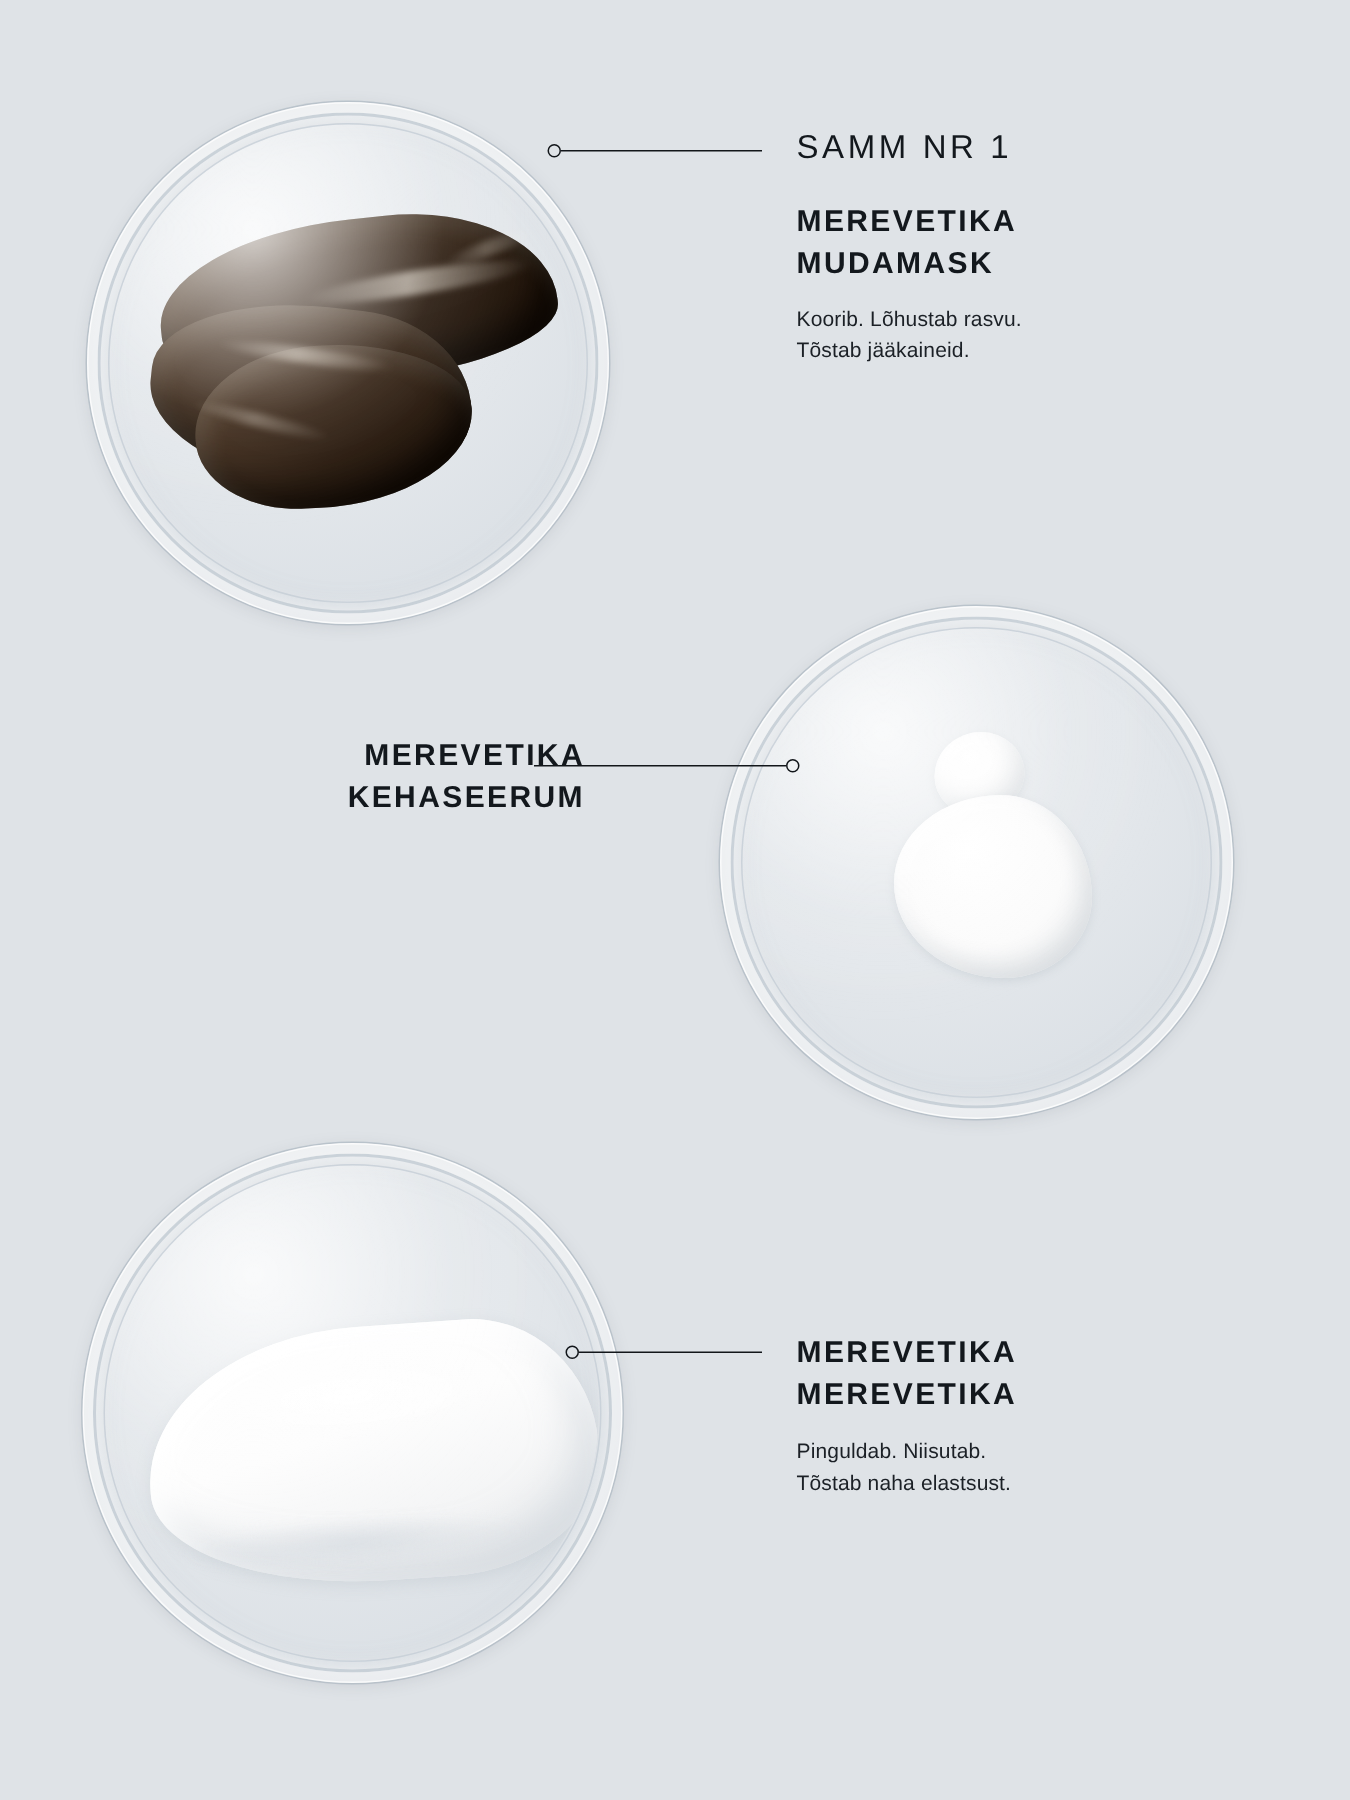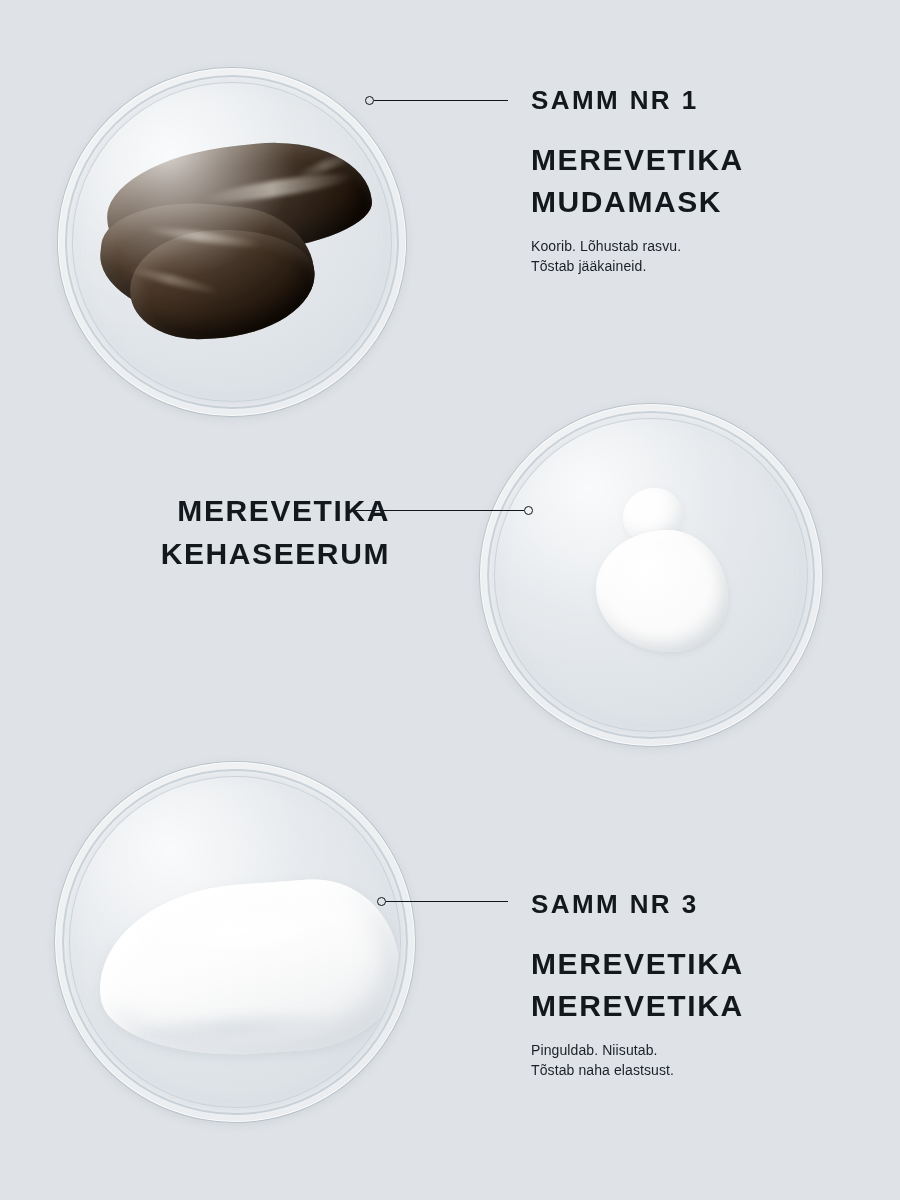--- a/index.html
+++ b/index.html
@@ -173,29 +173,29 @@
 
   
   .callout {
     position: absolute;
     color: #13181d;
   }
   .callout.right { text-align: left; }
   .callout.left  { text-align: right; }
 
   .step-label {
-    font-weight: bold;
-    font-size: 26px;
+    font-weight: normal;
+    font-size: 22px;
     letter-spacing: 2.4px;
     line-height: 1.25;
     margin: 0 0 22px 0;
   }
   .product-name {
     font-weight: bold;
-    font-size: 30px;
+    font-size: 20px;
     letter-spacing: 1.6px;
     line-height: 1.42;
     margin: 0 0 12px 0;
   }
   .desc {
     font-size: 14px;
     line-height: 1.48;
     letter-spacing: 0.1px;
     color: #1b2026;
     margin: 0;
@@ -261,21 +261,20 @@
       <div class="cream">
         <div class="hl"></div>
         <div class="sh"></div>
       </div>
     </div>
   </div>
   <div class="leader-dot" style="left:377px; top:897px;"></div>
   <div class="leader" style="left:386px; top:901px; width:122px;"></div>
 
   <div class="callout right" id="callout3">
-    <p class="step-label">SAMM NR 3</p>
     <p class="product-name">
       <span>MEREVETIKA</span><br>
       <span>MEREVETIKA</span>
     </p>
     <p class="desc">
       <span>Pinguldab. Niisutab.</span><br>
       <span>Tõstab naha elastsust.</span>
     </p>
   </div>
 

